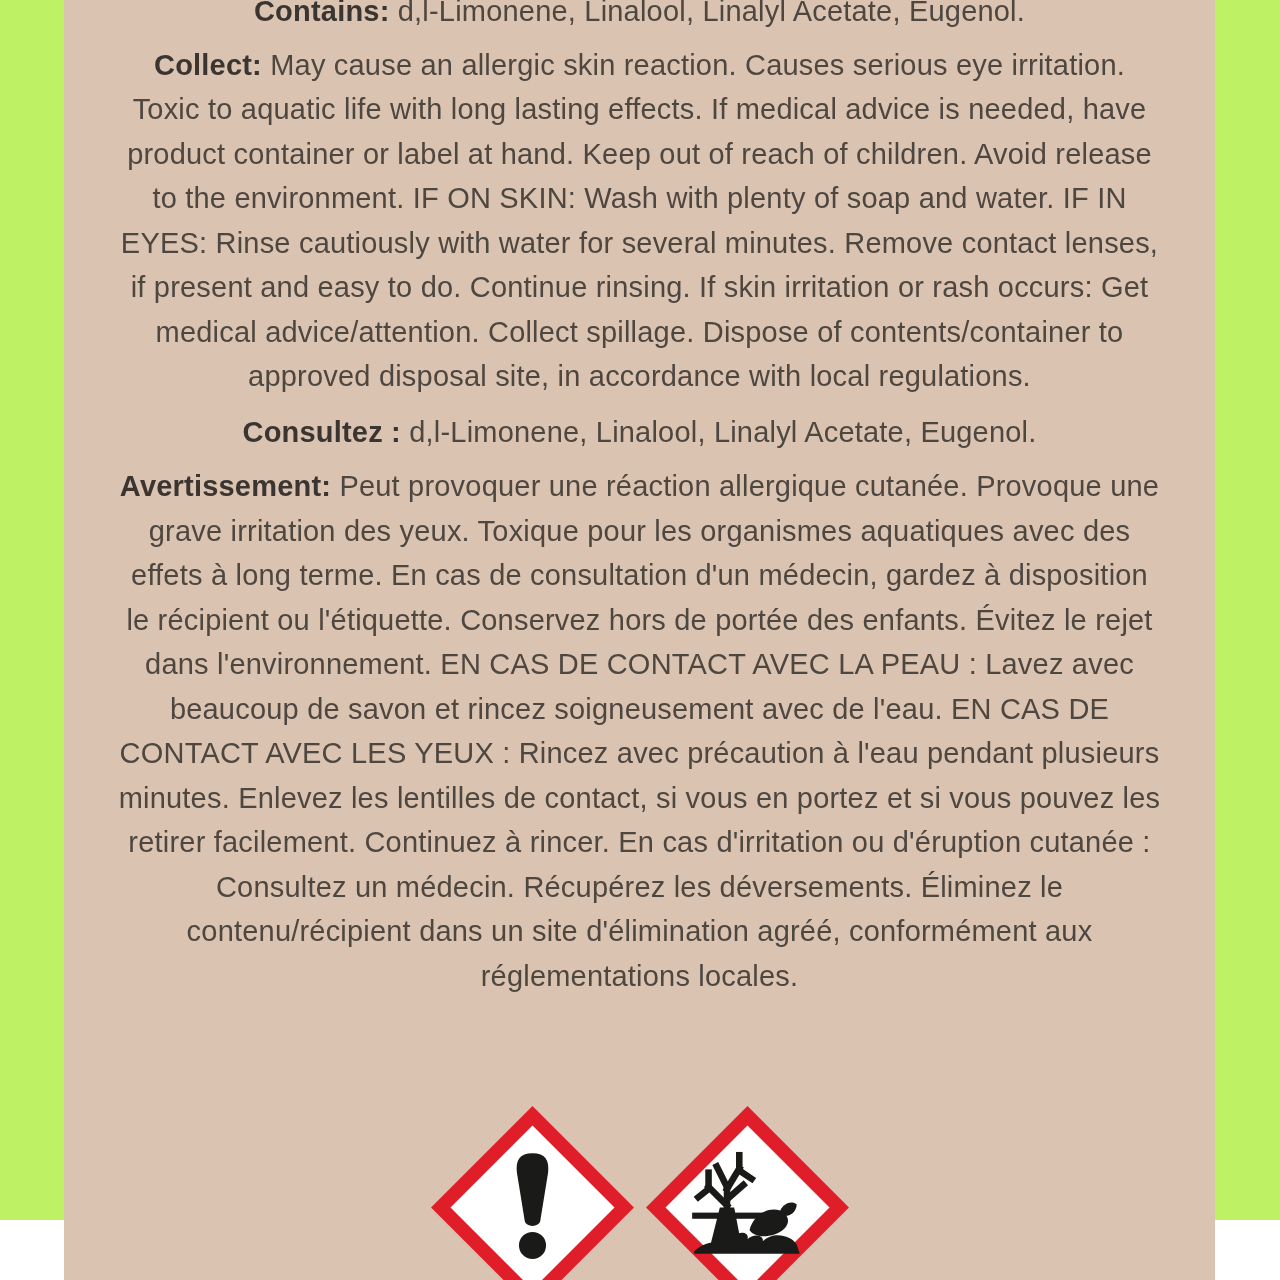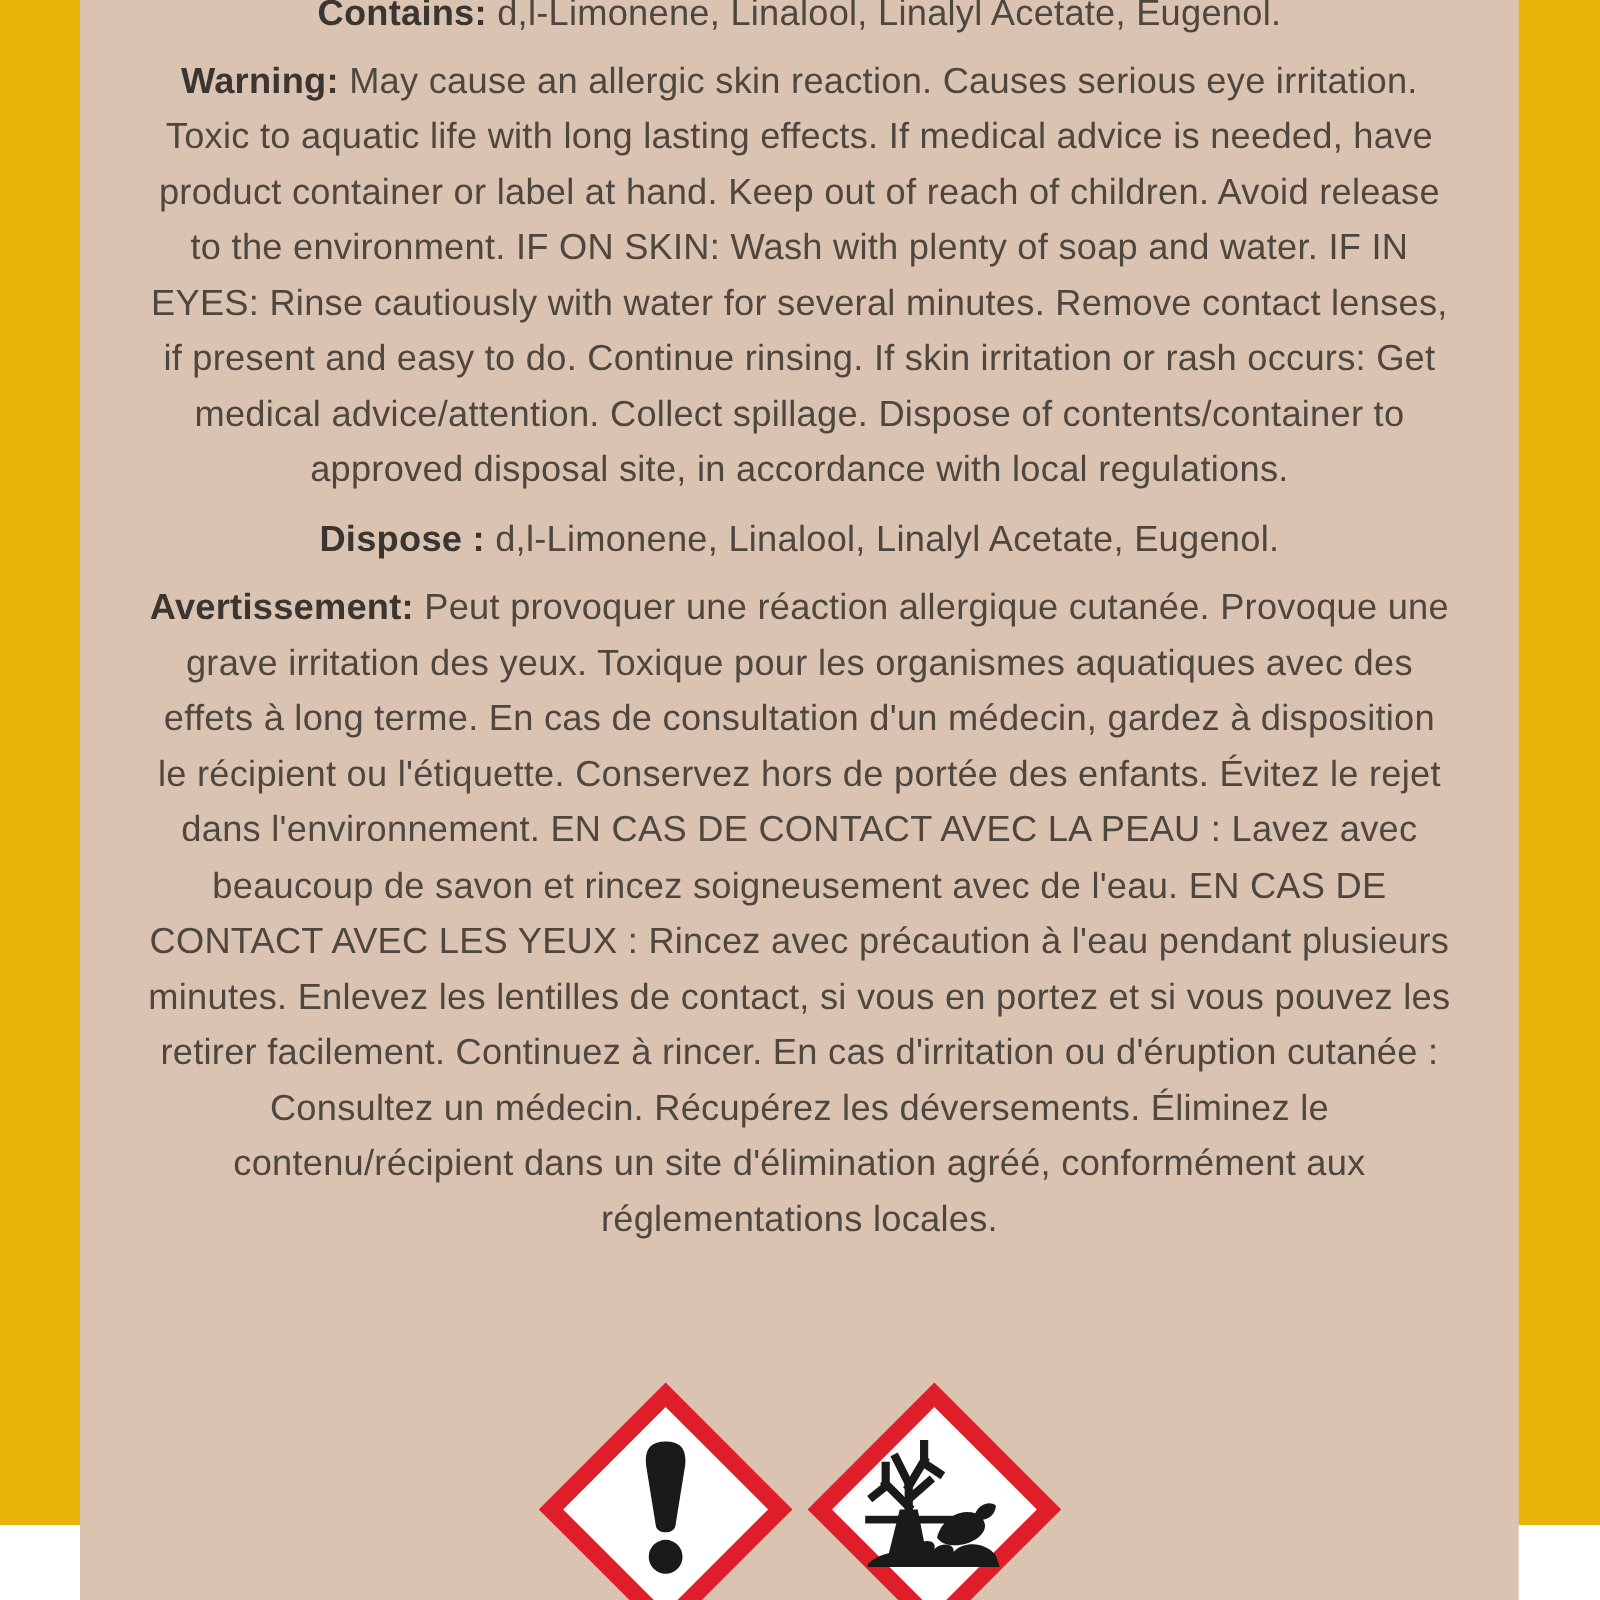--- a/index.html
+++ b/index.html
@@ -8,21 +8,21 @@
     width: 1280px;
     height: 1280px;
     background: #ffffff;
     overflow: hidden;
     font-family: "Liberation Sans", sans-serif;
   }
   .canvas {
     position: relative;
     width: 1280px;
     height: 1220px;
-    background: #eab308;
+    background: #bef264;
   }
   .label {
     position: absolute;
     left: 64px;
     top: 0;
     width: 1151px;
     height: 1280px;
     background: #dbc3b2;
     overflow: hidden;
   }
@@ -71,26 +71,26 @@
   <div class="label">
 
     <div class="text-stack">
 
       <p class="first-line">
         <span class="lead">Contains:</span>
         <span>d,l-Limonene, Linalool, Linalyl Acetate, Eugenol.</span>
       </p>
 
       <p class="warning-en">
-        <span class="lead">Warning:</span>
+        <span class="lead">Collect:</span>
         <span>May cause an allergic skin reaction. Causes serious eye irritation. Toxic to aquatic life with long lasting effects. If medical advice is needed, have product container or label at hand. Keep out of reach of children. Avoid release to the environment. IF ON SKIN: Wash with plenty of soap and water. IF IN EYES: Rinse cautiously with water for several minutes. Remove contact lenses, if present and easy to do. Continue rinsing. If skin irritation or rash occurs: Get medical advice/attention. Collect spillage. Dispose of contents/container to approved disposal site, in accordance with local regulations.</span>
       </p>
 
       <p class="contient-fr">
-        <span class="lead">Dispose :</span>
+        <span class="lead">Consultez :</span>
         <span>d,l-Limonene, Linalool, Linalyl Acetate, Eugenol.</span>
       </p>
 
       <p class="warning-fr">
         <span class="lead">Avertissement:</span>
         <span>Peut provoquer une réaction allergique cutanée. Provoque une grave irritation des yeux. Toxique pour les organismes aquatiques avec des effets à long terme. En cas de consultation d'un médecin, gardez à disposition le récipient ou l'étiquette. Conservez hors de portée des enfants. Évitez le rejet dans l'environnement. EN CAS DE CONTACT AVEC LA PEAU : Lavez avec beaucoup de savon et rincez soigneusement avec de l'eau. EN CAS DE CONTACT AVEC LES YEUX : Rincez avec précaution à l'eau pendant plusieurs minutes. Enlevez les lentilles de contact, si vous en portez et si vous pouvez les retirer facilement. Continuez à rincer. En cas d'irritation ou d'éruption cutanée : Consultez un médecin. Récupérez les déversements. Éliminez le contenu/récipient dans un site d'élimination agréé, conformément aux réglementations locales.</span>
       </p>
 
 
     </div>

